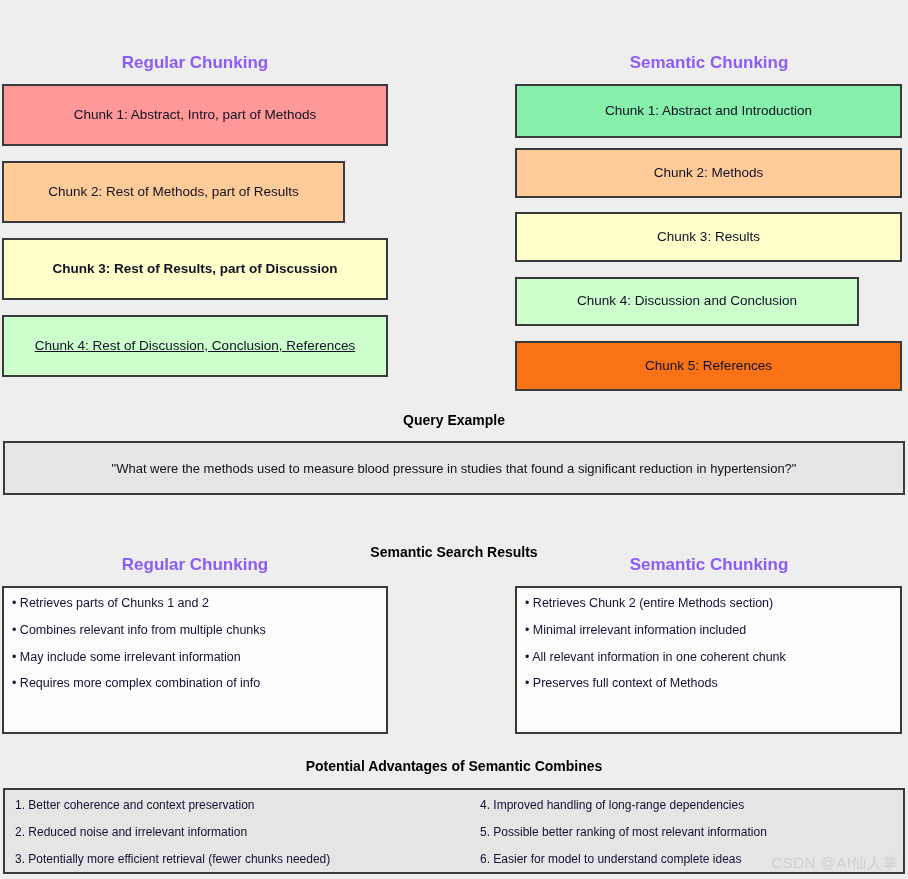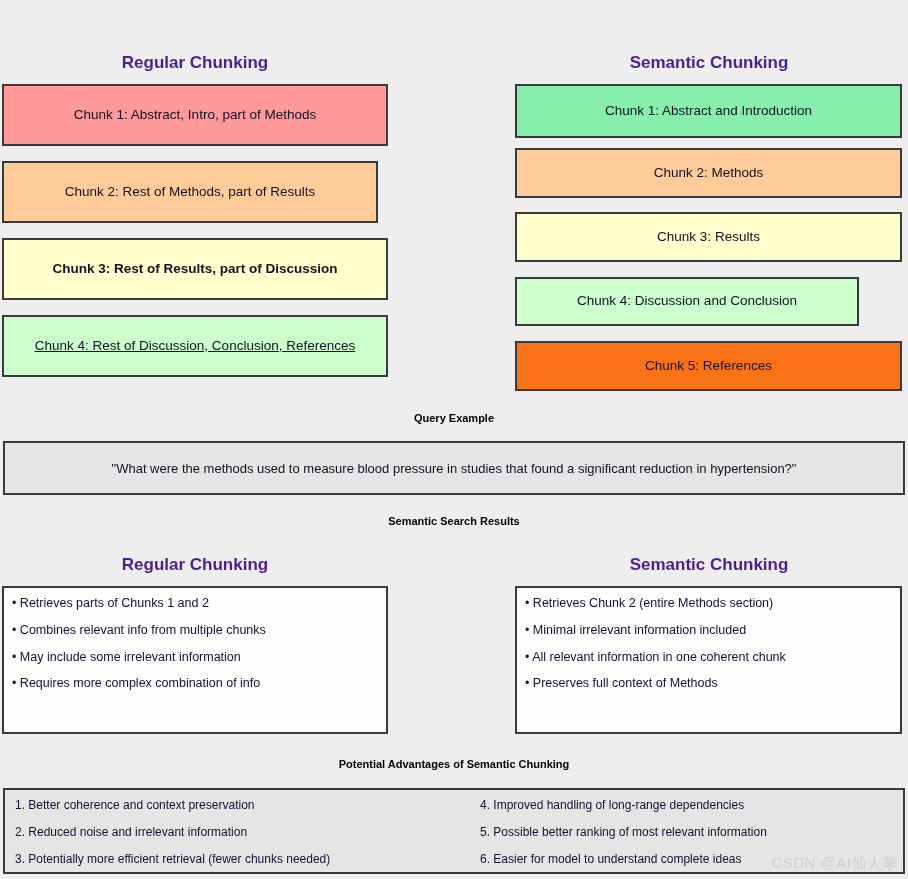--- a/index.html
+++ b/index.html
@@ -31,29 +31,29 @@
     text-align: center;
     font-size: 22px;
     font-weight: bold;
     color: #000000;
     letter-spacing: -0.1px;
   }
   .col-heading {
     position: absolute;
     font-size: 17px;
     font-weight: bold;
-    color: #4c1d95;
+    color: #8b5cf6;
     text-align: center;
   }
   .section-title {
     position: absolute;
     left: 0;
     width: 908px;
     text-align: center;
-    font-size: 11px;
+    font-size: 14px;
     font-weight: bold;
     color: #000000;
   }
 
   
   .chunk {
     position: absolute;
     box-sizing: border-box;
     border: 2px solid #3a3a3a;
     display: flex;
@@ -139,55 +139,55 @@
 </head>
 <body>
 
 <div class="canvas">
 
 
   <div class="col-heading" style="left:0px; top:53px; width:390px;">Regular Chunking</div>
   <div class="col-heading" style="left:515px; top:53px; width:388px;">Semantic Chunking</div>
 
   <div class="chunk" style="left:2px; top:84px; width:386px; height:62px; background:#ff9999;">Chunk 1: Abstract, Intro, part of Methods</div>
-  <div class="chunk" style="left:2px; top:161px; width:376px; height:62px; background:#ffcc99;">Chunk 2: Rest of Methods, part of Results</div>
+  <div class="chunk" style="left:2px; top:161px; width:343px; height:62px; background:#ffcc99;">Chunk 2: Rest of Methods, part of Results</div>
   <div class="chunk" style="left:2px; top:238px; width:386px; height:62px; background:#ffffcc;font-weight:bold;">Chunk 3: Rest of Results, part of Discussion</div>
   <div class="chunk" style="left:2px; top:315px; width:386px; height:62px; background:#ccffcc;text-decoration:underline;">Chunk 4: Rest of Discussion, Conclusion, References</div>
 
   <div class="chunk" style="left:515px; top:84px; width:387px; height:54px; background:#86efac;">Chunk 1: Abstract and Introduction</div>
   <div class="chunk" style="left:515px; top:148px; width:387px; height:50px; background:#ffcc99;">Chunk 2: Methods</div>
   <div class="chunk" style="left:515px; top:212px; width:387px; height:50px; background:#ffffcc;">Chunk 3: Results</div>
   <div class="chunk" style="left:515px; top:277px; width:344px; height:49px; background:#ccffcc;">Chunk 4: Discussion and Conclusion</div>
   <div class="chunk" style="left:515px; top:341px; width:387px; height:50px; background:#f97316;">Chunk 5: References</div>
 
   <div class="section-title" style="top:412px;">Query Example</div>
   <div class="query-box">
     <span>"What were the methods used to measure blood pressure in studies that found a significant reduction in hypertension?"</span>
   </div>
 
-  <div class="section-title" style="top:515px;">Semantic Search Results</div>
+  <div class="section-title" style="top:544px;">Semantic Search Results</div>
 
   <div class="col-heading" style="left:0px; top:555px; width:390px;">Regular Chunking</div>
   <div class="col-heading" style="left:515px; top:555px; width:388px;">Semantic Chunking</div>
 
   <div class="result-box" style="left:2px; top:586px; width:386px; height:148px;">
     <div class="bullet-line">• Retrieves parts of Chunks 1 and 2</div>
     <div class="bullet-line">• Combines relevant info from multiple chunks</div>
     <div class="bullet-line">• May include some irrelevant information</div>
     <div class="bullet-line">• Requires more complex combination of info</div>
   </div>
 
   <div class="result-box" style="left:515px; top:586px; width:387px; height:148px;">
     <div class="bullet-line">• Retrieves Chunk 2 (entire Methods section)</div>
     <div class="bullet-line">• Minimal irrelevant information included</div>
     <div class="bullet-line">• All relevant information in one coherent chunk</div>
     <div class="bullet-line">• Preserves full context of Methods</div>
   </div>
 
-  <div class="section-title" style="top:758px;">Potential Advantages of Semantic Chunking</div>
+  <div class="section-title" style="top:758px;">Potential Advantages of Semantic Combines</div>
 
   <div class="adv-box">
     <div class="adv-col left">
       <div class="adv-item">1. Better coherence and context preservation</div>
       <div class="adv-item">2. Reduced noise and irrelevant information</div>
       <div class="adv-item">3. Potentially more efficient retrieval (fewer chunks needed)</div>
     </div>
     <div class="adv-col right">
       <div class="adv-item">4. Improved handling of long-range dependencies</div>
       <div class="adv-item">5. Possible better ranking of most relevant information</div>

